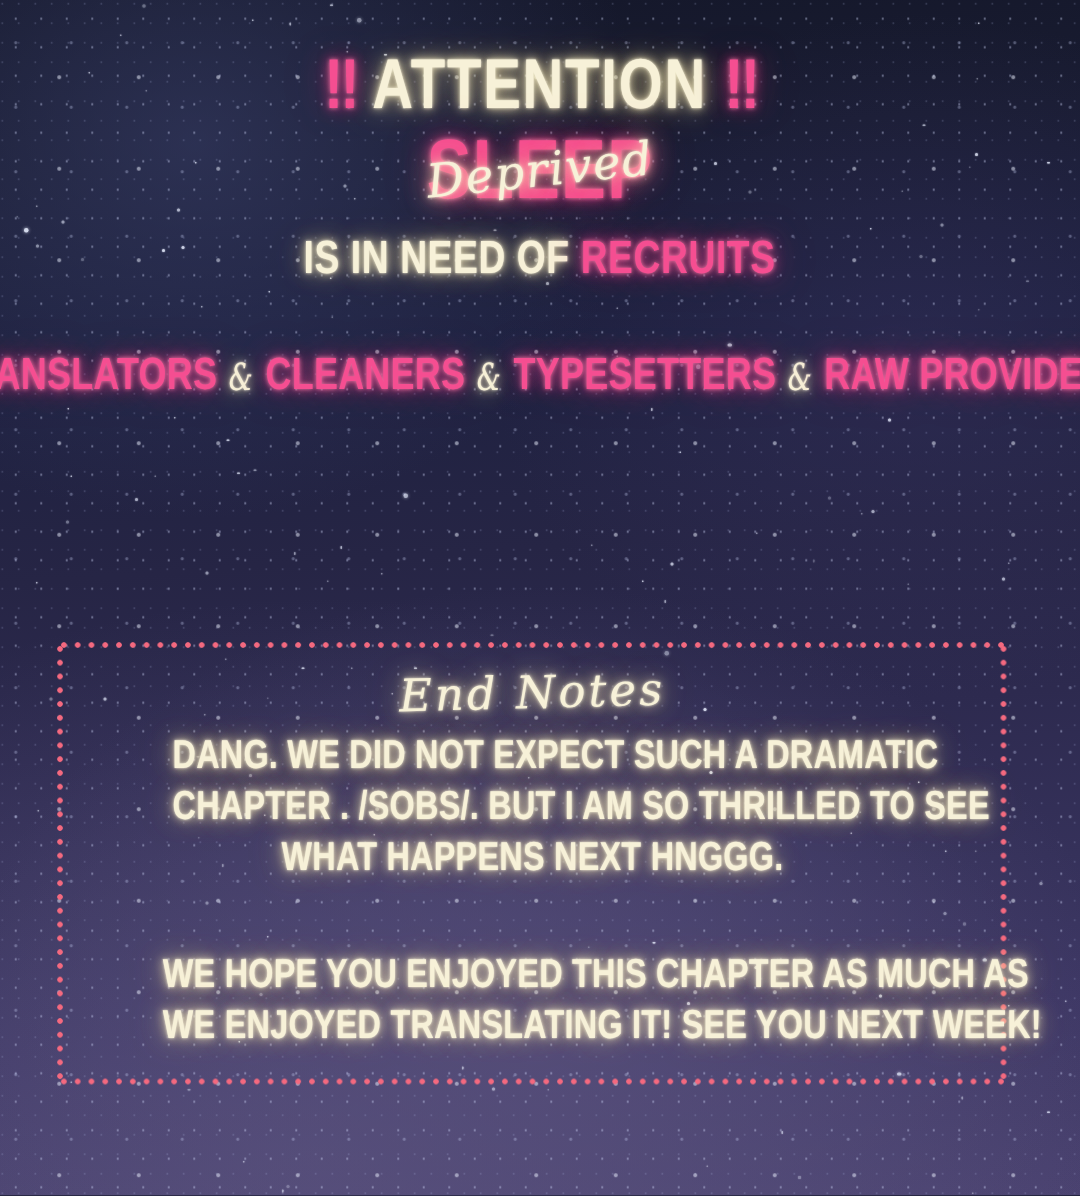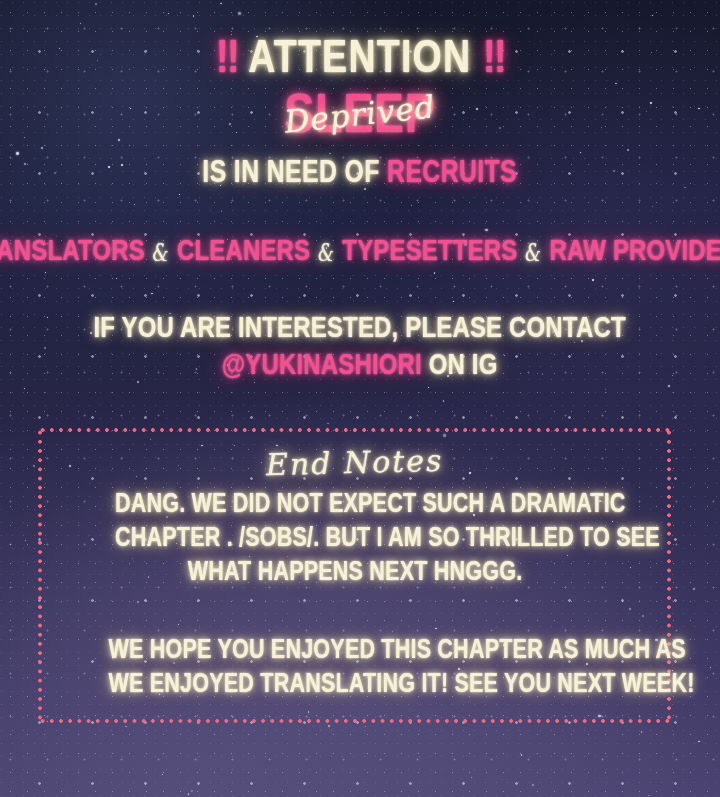--- a/index.html
+++ b/index.html
@@ -427,27 +427,20 @@
   <div id="roles-line" class="cond">
     <span class="pink">TRANSLATORS</span>
     <span class="script cream amp">&amp;</span>
     <span class="pink">CLEANERS</span>
     <span class="script cream amp">&amp;</span>
     <span class="pink">TYPESETTERS</span>
     <span class="script cream amp">&amp;</span>
     <span class="pink">RAW PROVIDERS</span>
   </div>
 
-  <div id="contact-block">
-    <div id="contact-line-1" class="cond cream">IF YOU ARE INTERESTED, PLEASE CONTACT</div>
-    <div id="contact-line-2" class="cond">
-      <span class="pink">@YUKINASHIORI</span>
-      <span class="cream">ON IG</span>
-    </div>
-  </div>
 
 </div>
 
 <div id="end-notes-box">
   <div class="dash-edge dash-h" id="dash-top"></div>
   <div class="dash-edge dash-h" id="dash-bottom"></div>
   <div class="dash-edge dash-v" id="dash-left"></div>
   <div class="dash-edge dash-v" id="dash-right"></div>
 
   <div id="end-notes-inner">

